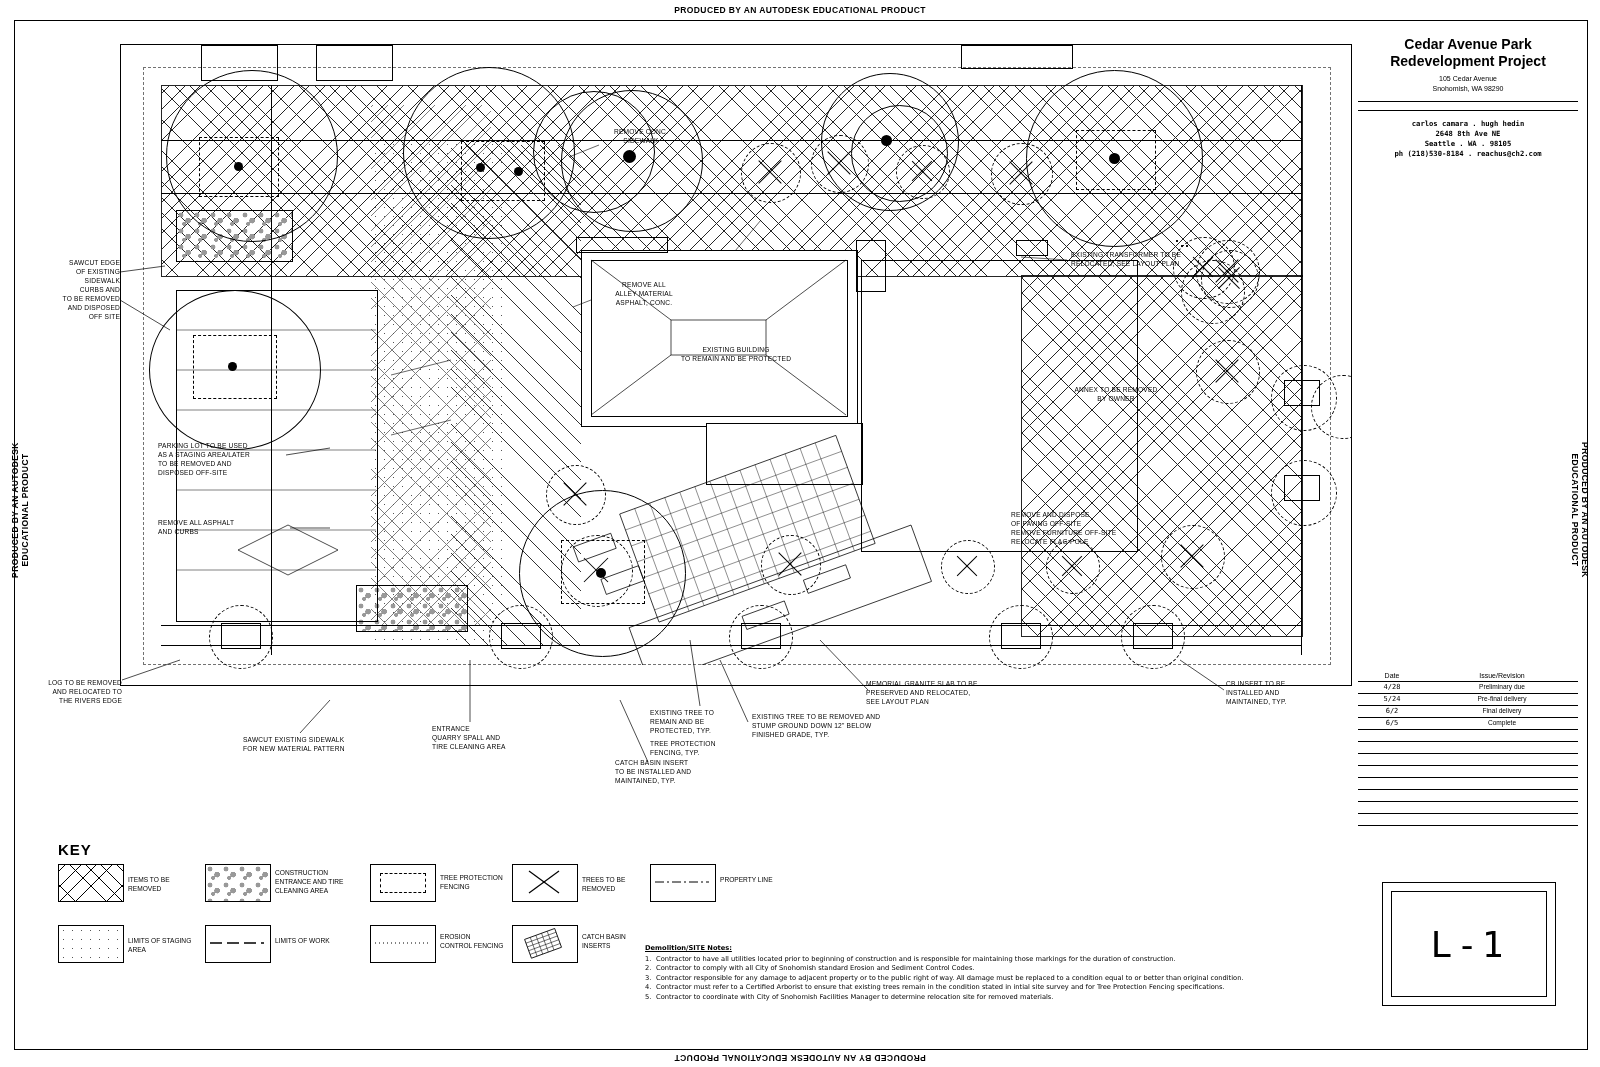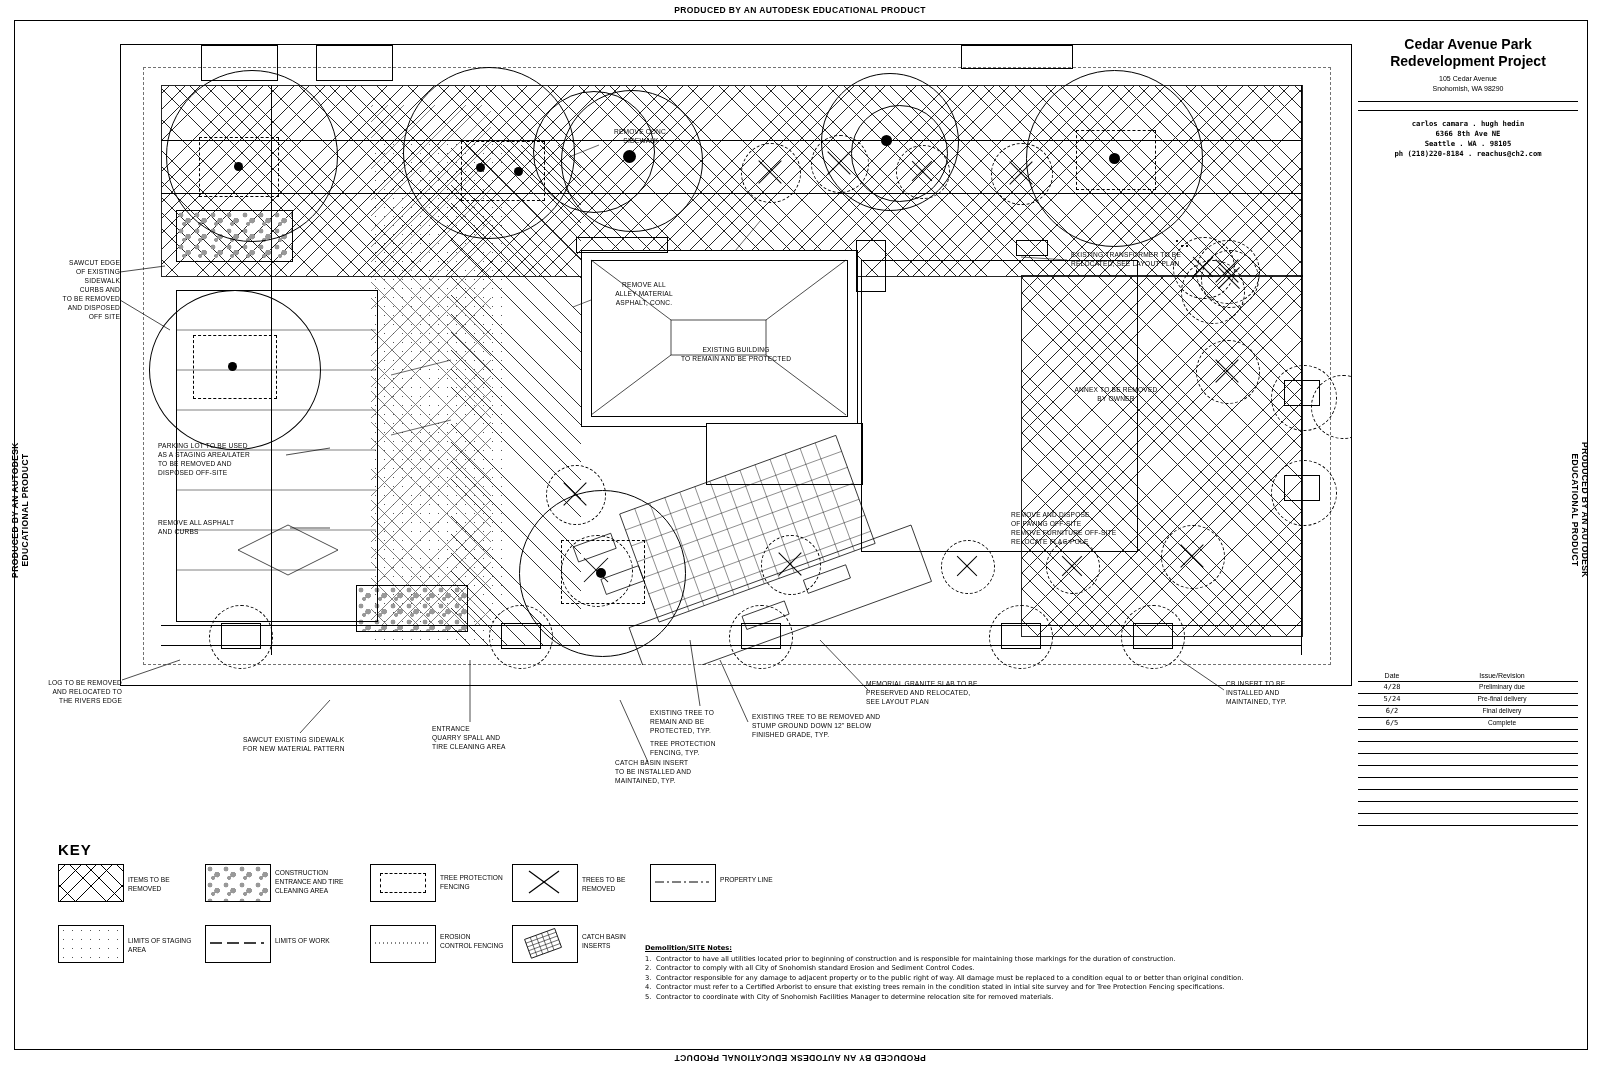--- a/index.html
+++ b/index.html
@@ -371,23 +371,23 @@
   </svg>
 
   <div class="tb">
     <div class="tb-title">Cedar Avenue Park</div>
     <div class="tb-title">Redevelopment Project</div>
     <div class="tb-sub">105 Cedar Avenue</div>
     <div class="tb-sub" style="margin-top:0;">Snohomish, WA 98290</div>
     <div class="tb-rule"></div>
     <div class="tb-rule"></div>
     <div class="tb-addr">carlos camara . hugh hedin</div>
-    <div class="tb-addr">6366 8th Ave NE</div>
+    <div class="tb-addr">2648 8th Ave NE</div>
     <div class="tb-addr">Seattle . WA . 98105</div>
-    <div class="tb-addr">ph (218)220-8184 . reachus@ch2.com</div>
+    <div class="tb-addr">ph (218)530-8184 . reachus@ch2.com</div>
   </div>
 
   <div class="rev">
     <div class="hd">
       <div>Date</div>
       <div>Issue/Revision</div>
     </div>
     <div style="border-top:1px solid #000;margin-top:2px;"></div>
     <div class="row">
         <div class="c1">4/28</div>
@@ -432,20 +432,23 @@
     <div class="row">
         <div class="c1"></div>
         <div class="c2"></div>
       </div>
     <div class="row">
         <div class="c1"></div>
         <div class="c2"></div>
       </div>
   </div>
 
+  <div class="sheetnum">
+    <div class="in">L-1</div>
+  </div>
 
   <div class="key-title">KEY</div>
 
   <div class="swatch hatch-cross" style="left:58px;top:864px;"></div>
   <div class="key-lbl" style="left:128px;top:875px;width:70px;">ITEMS TO BE REMOVED</div>
 
   <div class="swatch hatch-stone" style="left:205px;top:864px;"></div>
   <div class="key-lbl" style="left:275px;top:868px;width:72px;">CONSTRUCTION ENTRANCE AND TIRE CLEANING AREA</div>
 
   <div class="swatch" style="left:370px;top:864px;">

